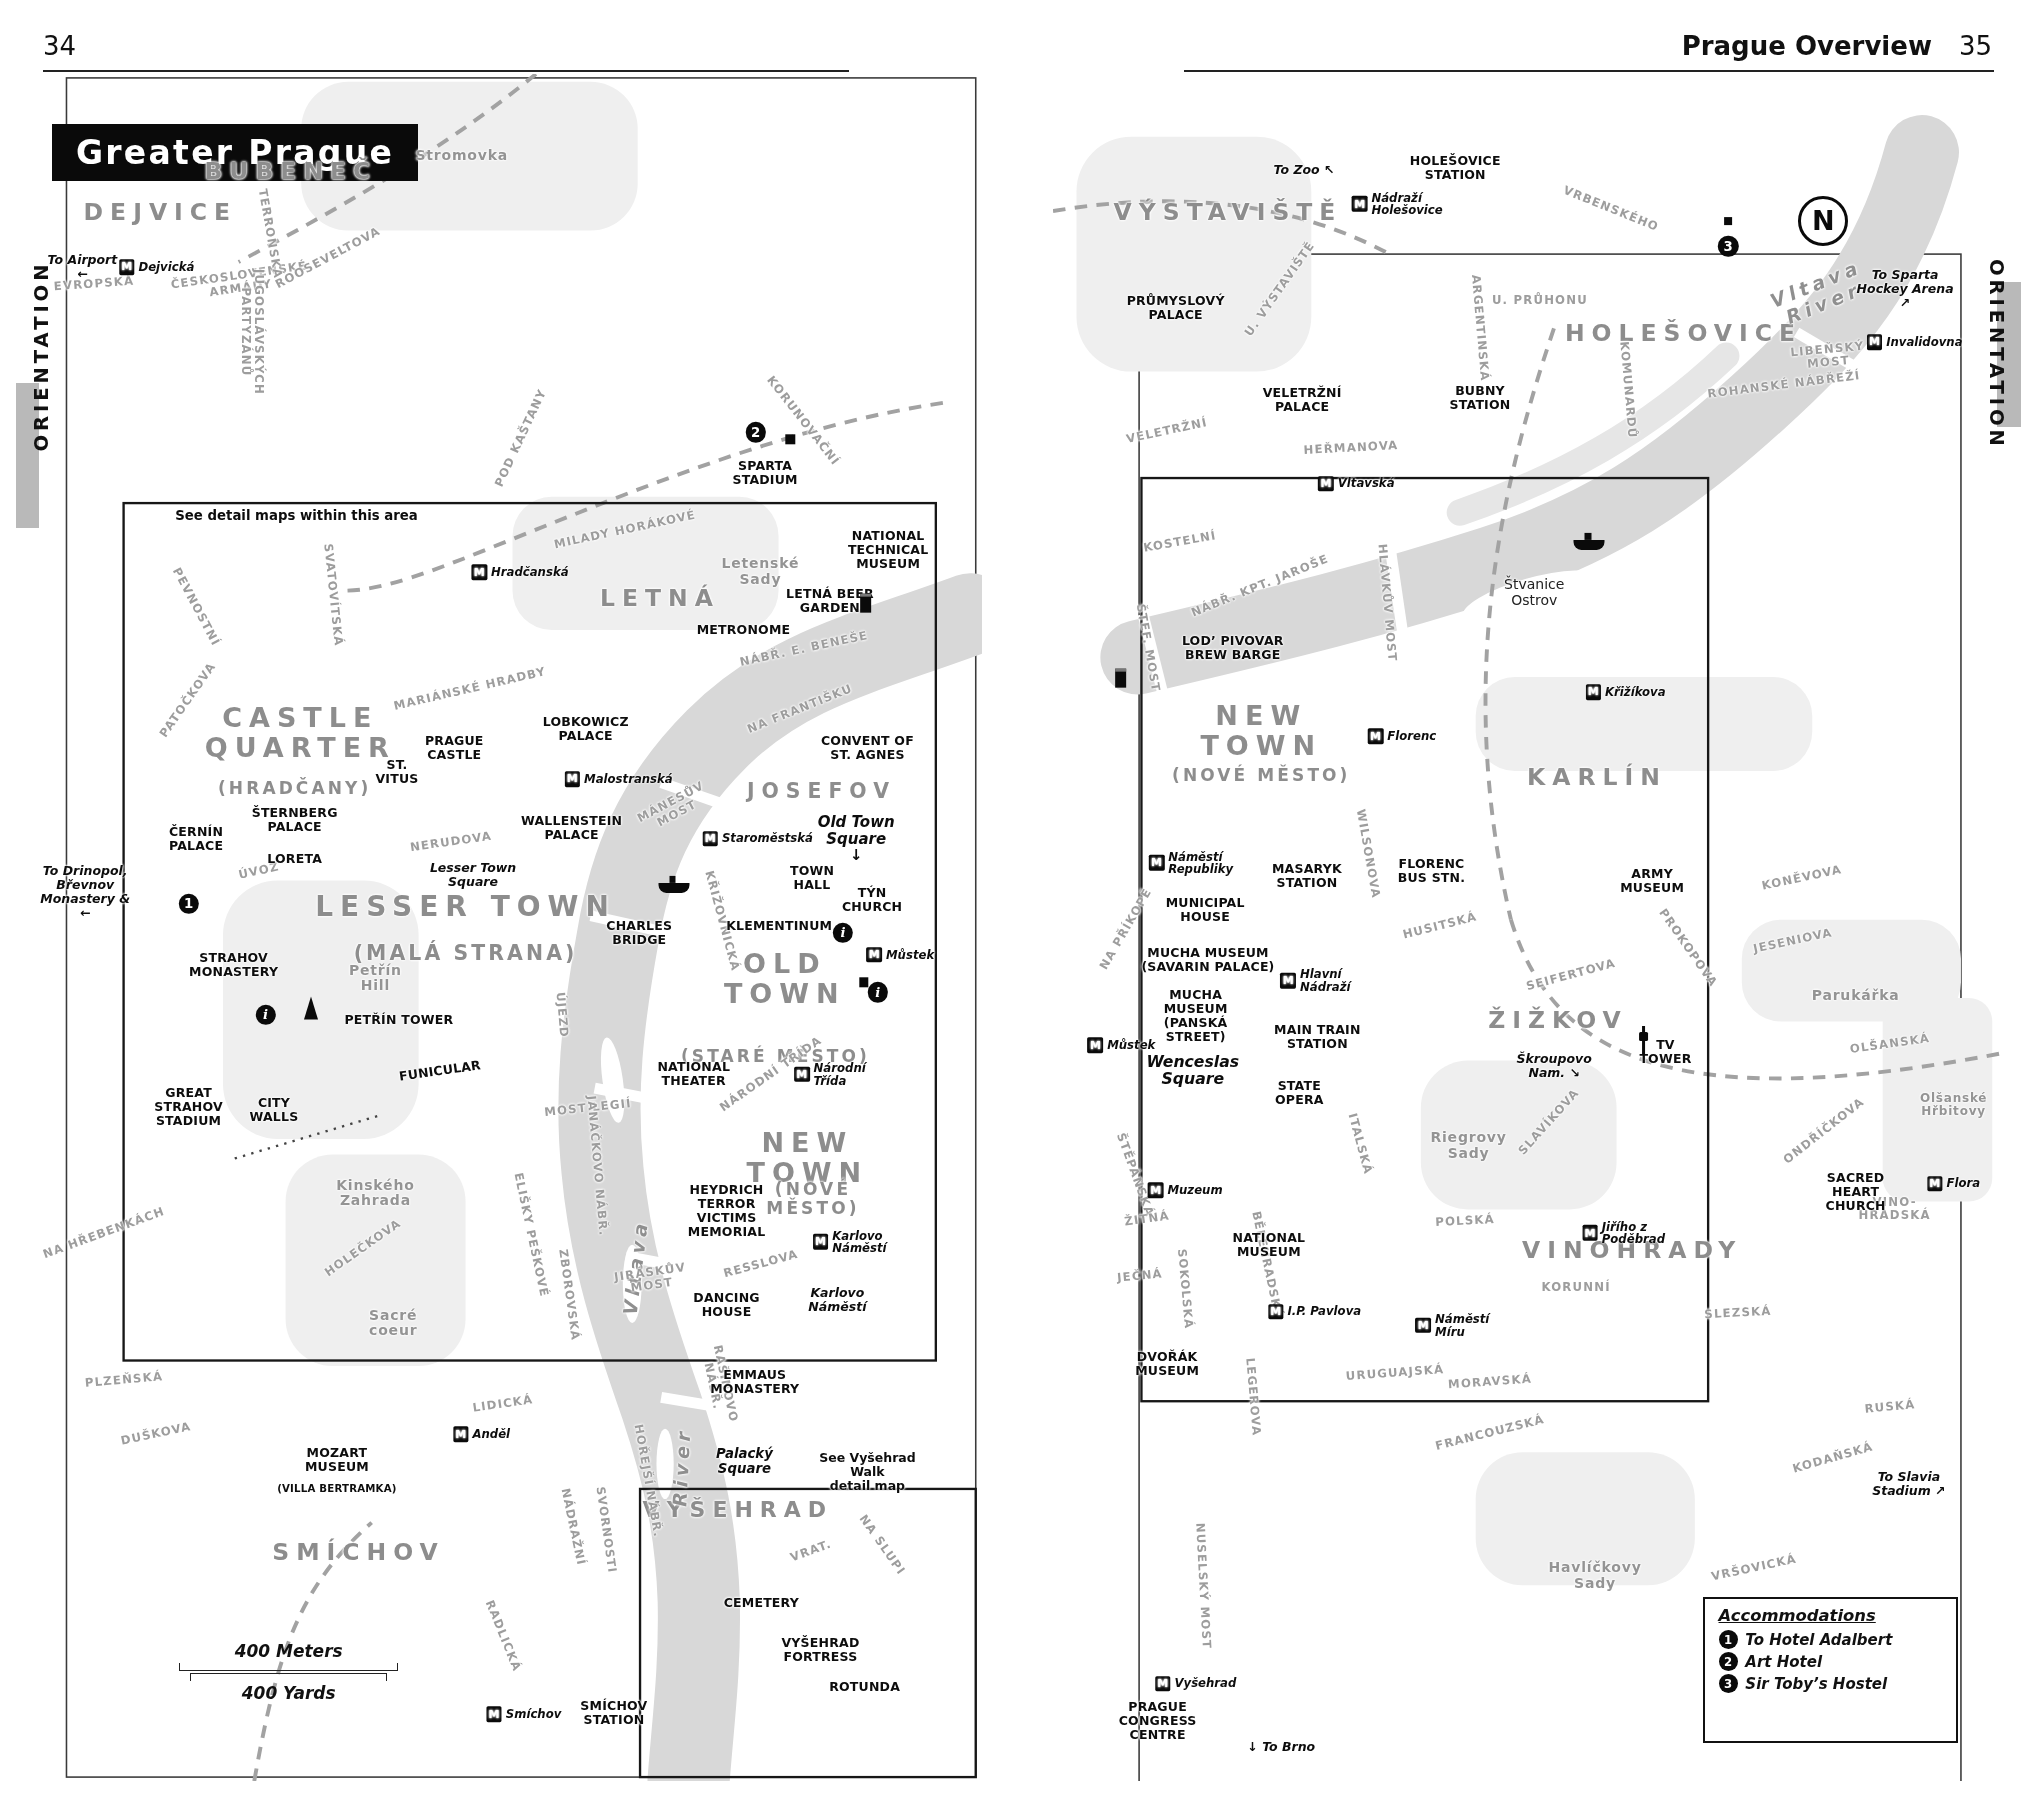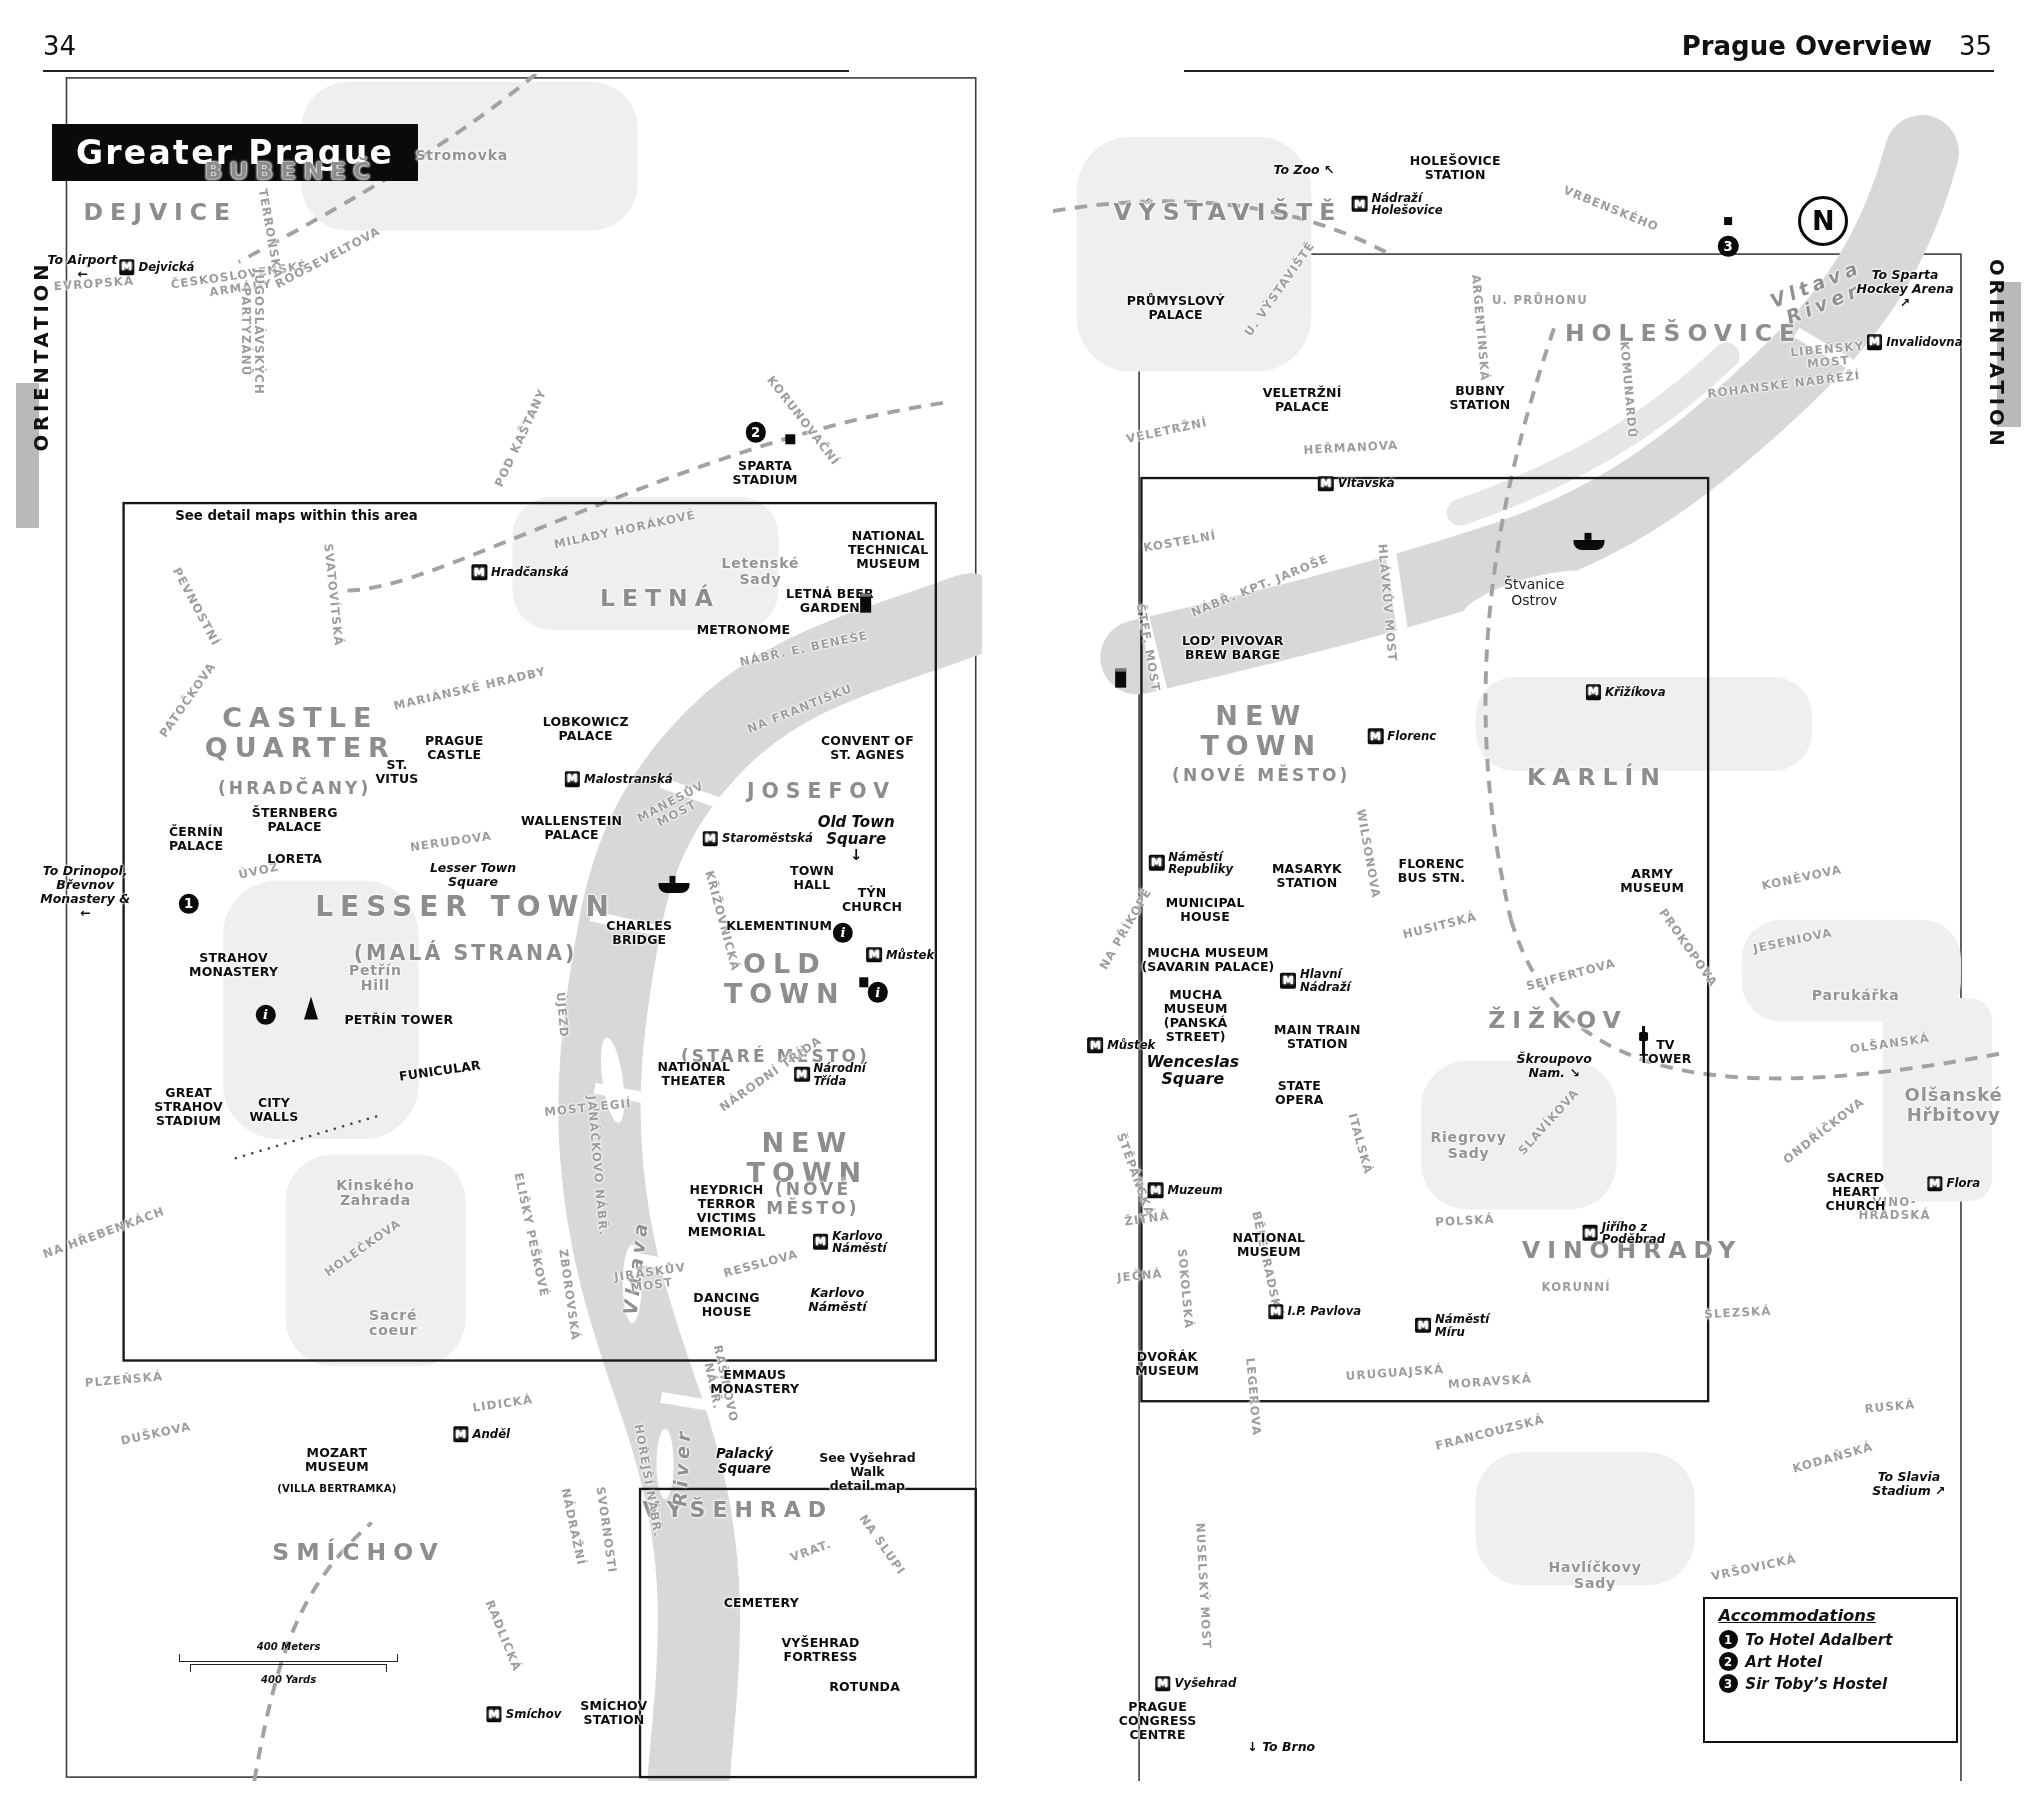--- a/index.html
+++ b/index.html
@@ -64,21 +64,21 @@
               border-bottom:23.5px solid #0a0a0a;}
   .icon-tv{width:3.9px;height:28px;background:#0a0a0a;}
   .icon-tv::before{content:"";position:absolute;left:-2.3px;top:6.3px;width:8.6px;height:8.6px;background:#0a0a0a;border-radius:1.6px;}
   .icon-diamond{width:9.4px;height:9.4px;background:#0a0a0a;transform:rotate(45deg);}
   .icon-square{width:7.8px;height:7.8px;background:#0a0a0a;}
   
   .titlebox{position:absolute;left:1%;top:2.9%;background:#0a0a0a;color:#fff;font-weight:700;
             font-size:33px;letter-spacing:2.3px;padding:9.4px 23.5px;}
   
   .scale{position:absolute;left:14.5%;top:91.8%;width:219px;text-align:center;
-         font-style:italic;font-weight:600;font-size:10px;}
+         font-style:italic;font-weight:600;font-size:17px;}
   .s-bar-m{height:7px;border-left:1.6px solid #222;border-right:1.6px solid #222;border-bottom:1.6px solid #222;margin:1.6px 0 2.3px 0;}
   .s-bar-y{height:7px;border-left:1.6px solid #222;border-right:1.6px solid #222;border-top:1.6px solid #222;margin:0 11px 1.6px 11px;}
   
   .legend{position:absolute;left:68.3%;top:89.2%;width:26.9%;height:8.6%;background:#fff;
           border:2.3px solid #111;box-sizing:border-box;padding:7.8px 14px;}
   .legend-title{font-weight:700;font-size:16.4px;text-decoration:underline;font-style:italic;margin-bottom:4.7px;}
   .leg-item{display:flex;align-items:center;gap:7.8px;margin:3.1px 0;}
   .leg-num{width:19px;height:19px;border-radius:50%;background:#0a0a0a;color:#fff;font-weight:700;
            font-size:11.7px;display:flex;align-items:center;justify-content:center;flex:0 0 auto;}
   .leg-label{font-weight:600;font-style:italic;font-size: 15px;}
@@ -356,21 +356,21 @@
       <div class="lbl k-sub" style="left: 21.9%; top: 41.1%; transform: translate(-50%, -50%);">(NOVÉ MĚSTO)</div>
       <div class="lbl k-district" style="left: 53.1%; top: 55.4%; transform: translate(-50%, -50%);">ŽIŽKOV</div>
       <div class="lbl k-district" style="left: 60.9%; top: 68.9%; transform: translate(-50%, -50%);">VINOHRADY</div>
       <div class="lbl k-place" style="left: 50.6%; top: 30.4%; transform: translate(-50%, -50%);">Štvanice
 Ostrov</div>
       <div class="lbl k-park" style="left: 43.7%; top: 62.8%; transform: translate(-50%, -50%);">Riegrovy
 Sady</div>
       <div class="lbl k-park" style="left: 84.4%; top: 54%; transform: translate(-50%, -50%);">Parukářka</div>
       <div class="lbl k-park" style="left: 57%; top: 88%; transform: translate(-50%, -50%);">Havlíčkovy
 Sady</div>
-      <div class="lbl k-park" style="left: 94.7%; top: 60.4%; font-size: 18px; transform: translate(-50%, -50%);">Olšanské
+      <div class="lbl k-park" style="left: 94.7%; top: 60.4%; font-size: 12px; transform: translate(-50%, -50%);">Olšanské
 Hřbitovy</div>
       <div class="lbl k-water" style="left: 80.7%; top: 12.9%; transform: translate(-50%, -50%) rotate(-22deg);">Vltava River</div>
       <div class="lbl k-street" style="left: 58.7%; top: 7.9%; transform: translate(-50%, -50%) rotate(22deg);">VRBENSKÉHO</div>
       <div class="lbl k-street" style="left: 23.9%; top: 12.6%; transform: translate(-50%, -50%) rotate(-55deg);">U. VÝSTAVIŠTĚ</div>
       <div class="lbl k-street" style="left: 44.9%; top: 14.9%; transform: translate(-50%, -50%) rotate(85deg);">ARGENTINSKÁ</div>
       <div class="lbl k-street" style="left: 51.2%; top: 13.3%; transform: translate(-50%, -50%);">U. PRŮHONU</div>
       <div class="lbl k-street" style="left: 60.5%; top: 18.5%; transform: translate(-50%, -50%) rotate(85deg);">KOMUNARDŮ</div>
       <div class="lbl k-street" style="left: 81.5%; top: 16.5%; transform: translate(-50%, -50%) rotate(-5deg);">LIBEŇSKÝ
 MOST</div>
       <div class="lbl k-street" style="left: 76.9%; top: 18.2%; transform: translate(-50%, -50%) rotate(-7deg);">ROHANSKÉ NÁBŘEŽÍ</div>

